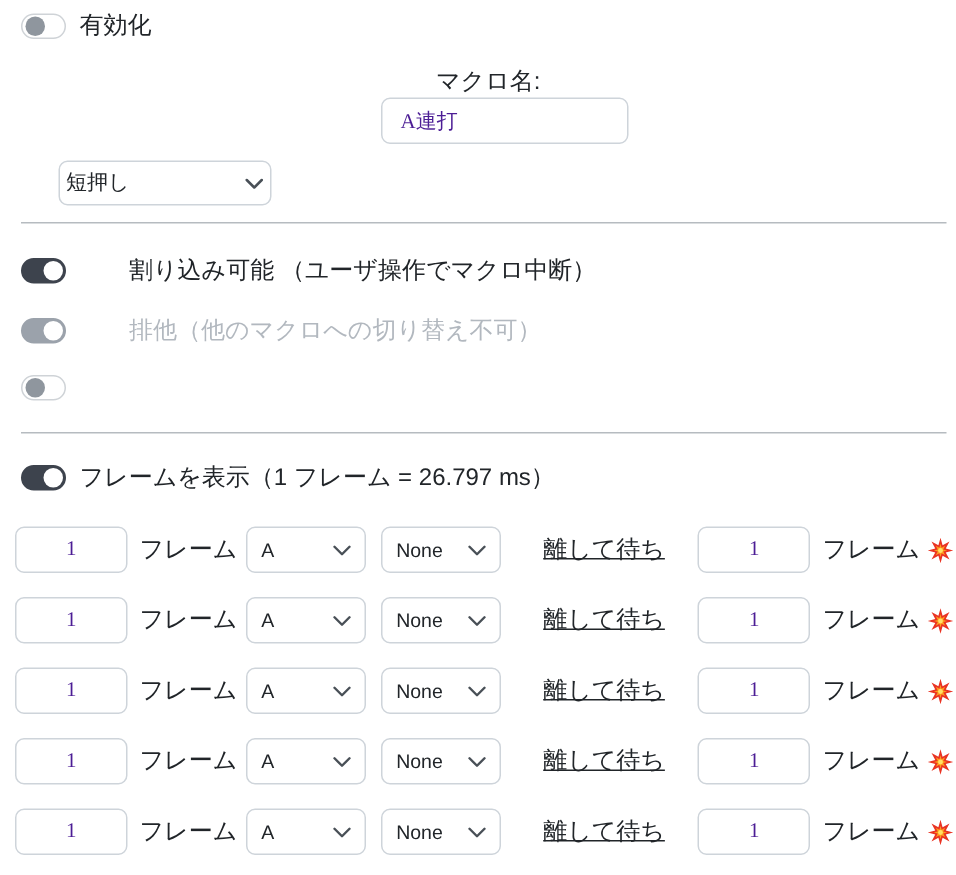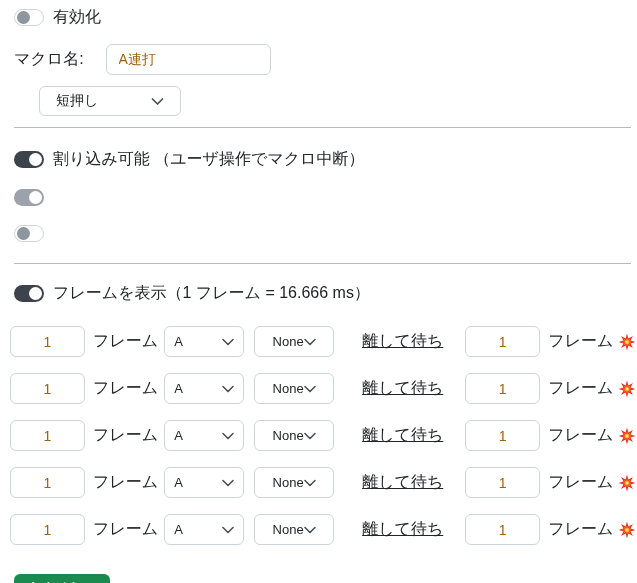--- a/index.html
+++ b/index.html
@@ -24,52 +24,52 @@
   .toggle.off .knob { left: 2px; top: 1px; background: #8f969e; }
   .toggle.on { background: #3d434d; }
   .toggle.on .knob { right: 2px; background: #ffffff; }
   .toggle.on.disabled { background: #9ba2ab; cursor: default; }
 
   .tlabel { margin-left: 9px; }
   .tlabel.muted { color: #b2b8bf; }
 
   .enable-row { margin: 7px 12px 0 14px; }
   .field-row { margin-left: 14px; }
-  .field-row.name { margin-top: 16px; }
+  .field-row.name { margin-top: 16px; flex-direction: column; }
   .field-row.exec { margin-top: 11px; }
 
   input.text-input {
     height: 31px; border: 1px solid #ced4da; border-radius: 6px;
-    font-family: Liberation Sans, sans-serif;
-    font-size: 14px; color: #a16207; outline: none; background: #fff;
+    font-family: Liberation Serif, serif;
+    font-size: 14px; color: #4c1d95; outline: none; background: #fff;
   }
   .name-input { width: 165px; padding: 0 12px; margin-left: 22px; }
 
   .select {
     height: 31px; border: 1px solid #ced4da; border-radius: 6px;
     display: flex; align-items: center; justify-content: space-between;
     padding: 0 10px; background: #fff; cursor: pointer; font-size: 14px;
   }
-  .select.exec { width: 142px; height: 30px; margin-left: 25px; padding: 0 16px; }
+  .select.exec { width: 142px; height: 30px; margin-left: 25px; padding: 0 4px; }
   .chev { display: flex; align-items: center; }
 
   .divider { border: none; border-top: 1px solid #b6bbc0; margin: 11px 6px 0 14px; }
   .divider.d2 { margin-top: 21px; }
 
-  .option-row { margin: 19px 0 0 14px; }
+  .option-row { margin: 19px 0 0 14px; gap: 33px; }
   .option-row.first { margin-top: 21px; }
 
   .frames-toggle-row { margin: 19px 0 0 14px; }
 
   .frame-row { margin: 0 0 16px 10px; height: 31px; }
   .frame-row.first { margin-top: 22px; }
   .num-input { width: 75px; text-align: center; }
   .fr-label { margin-left: 8px; }
   .select.small { width: 80px; margin-left: 6px; padding: 0 9px; font-size: 13px; }
-  .select.none { margin-left: 10px; justify-content: center; }
+  .select.none { margin-left: 10px; }
   .wait-label { margin-left: 28px; text-decoration: underline; }
   .num-input.wait { margin-left: 22px; }
   .boom { margin-left: 5px; display: flex; align-items: center; cursor: pointer; }
 
   .add-btn {
     margin: 13px 0 0 14px; height: 31px; padding: 0 14px;
     background: #1b8a4e; color: #ffffff; border: none; border-radius: 6px;
     font-family: "Liberation Sans", "DejaVu Sans", sans-serif;
     font-size: 14px; font-weight: bold; cursor: pointer;
     display: inline-flex; align-items: center;
@@ -112,35 +112,36 @@
 <div class="row option-row first">
   <span class="toggle on">
       <span class="knob"></span>
     </span>
   <span class="tlabel">割り込み可能 （ユーザ操作でマクロ中断）</span>
 </div>
 <div class="row option-row">
   <span class="toggle on disabled">
       <span class="knob"></span>
     </span>
+  <span class="tlabel muted">排他（他のマクロへの切り替え不可）</span>
 </div>
 <div class="row option-row">
   <span class="toggle off">
       <span class="knob"></span>
     </span>
 </div>
 
 <hr class="divider d2">
 
 
 <div class="row frames-toggle-row">
   <span class="toggle on">
       <span class="knob"></span>
     </span>
-  <span class="tlabel">フレームを表示（1 フレーム = 16.666 ms）</span>
+  <span class="tlabel">フレームを表示（1 フレーム = 26.797 ms）</span>
 </div>
 
 
 <div class="row frame-row first">
   <input class="text-input num-input" type="text" value="1" style="">
   <span class="fr-label">フレーム</span>
   <div class="select small">
     <span>A</span>
     <span class="chev">
         <svg width="12" height="8" viewBox="0 0 12 8">

